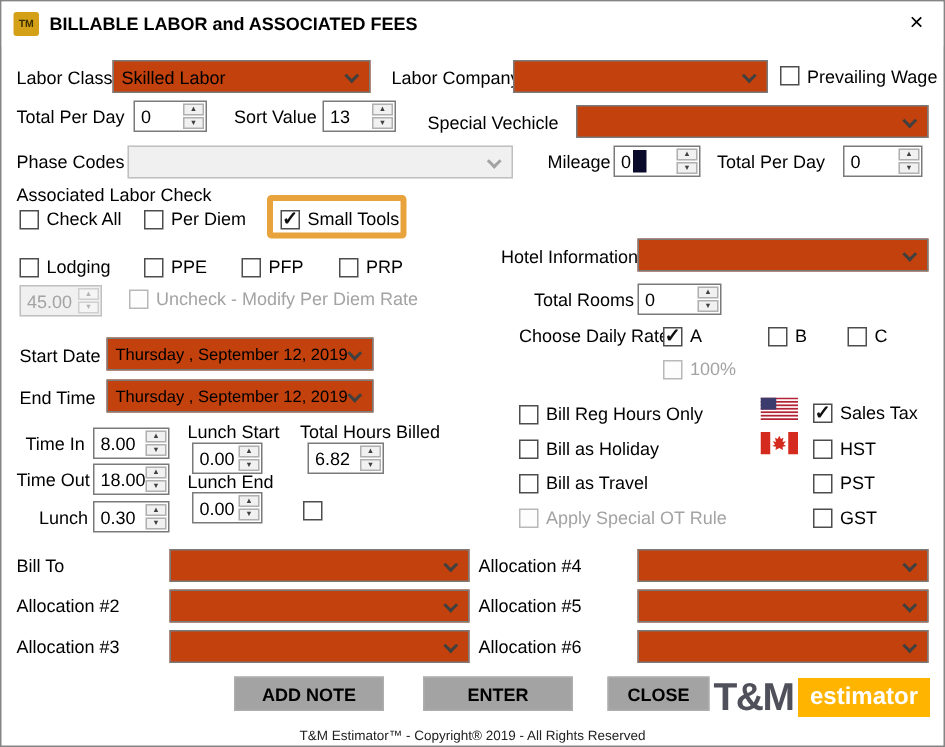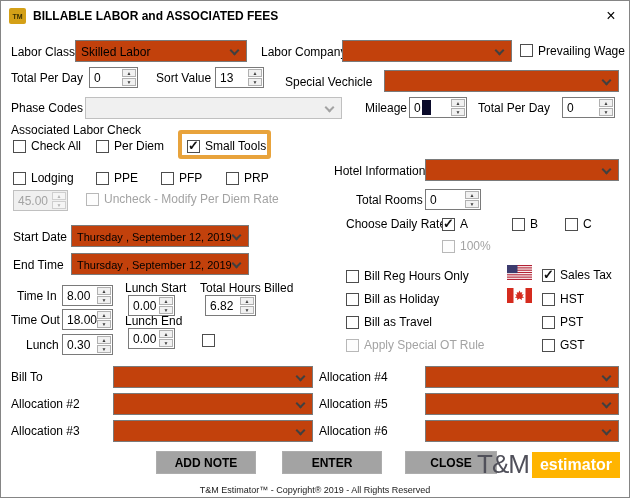--- a/index.html
+++ b/index.html
@@ -51,21 +51,21 @@
          color:#000; display:flex; align-items:center; justify-content:center; cursor:pointer; }
 
   
   .hl { position:absolute; border:4px solid #e8a33c; border-radius:3px; pointer-events:none; }
 
   
   .flag { position:absolute; }
 
   
   .logo { position:absolute; right:9px; top:448px; display:flex; align-items:center; }
-  .logo-tm { font-size:26px; font-weight:normal; color:#50505a; letter-spacing:-1px; margin-right:3px; }
+  .logo-tm { font-size:26px; font-weight:bold; color:#50505a; letter-spacing:-1px; margin-right:3px; }
   .logo-est { background:#ffb400; color:#ffffff; font-size:16px; font-weight:bold; padding:4px 8px; }
 
   .copyright { position:absolute; left:0; right:0; top:484px; text-align:center; font-size:9px; color:#222; }
 </style>
 </head>
 <body>
 
 <div class="window">
 
   <div class="titlebar">
@@ -315,21 +315,21 @@
     <span class="chev"></span>
   </div>
   <div class="lbl" style="left:318px;top:423px">Allocation #6</div>
   <div class="combo" style="left:424px;top:419px;width:194px">
     <span class="cval"></span>
     <span class="chev"></span>
   </div>
 
   <div class="btn" style="left:155px;top:450px;width:100px">ADD NOTE</div>
   <div class="btn" style="left:281px;top:450px;width:100px">ENTER</div>
-  <div class="btn" style="left:404px;top:450px;width:92px">CLOSE</div>
+  <div class="btn" style="left:404px;top:450px;width:68px">CLOSE</div>
 
   <div class="logo">
     <span class="logo-tm">T&amp;M</span>
     <span class="logo-est">estimator</span>
   </div>
 
   <div class="copyright">T&amp;M Estimator™ - Copyright® 2019 - All Rights Reserved</div>
 
 </div>
 

